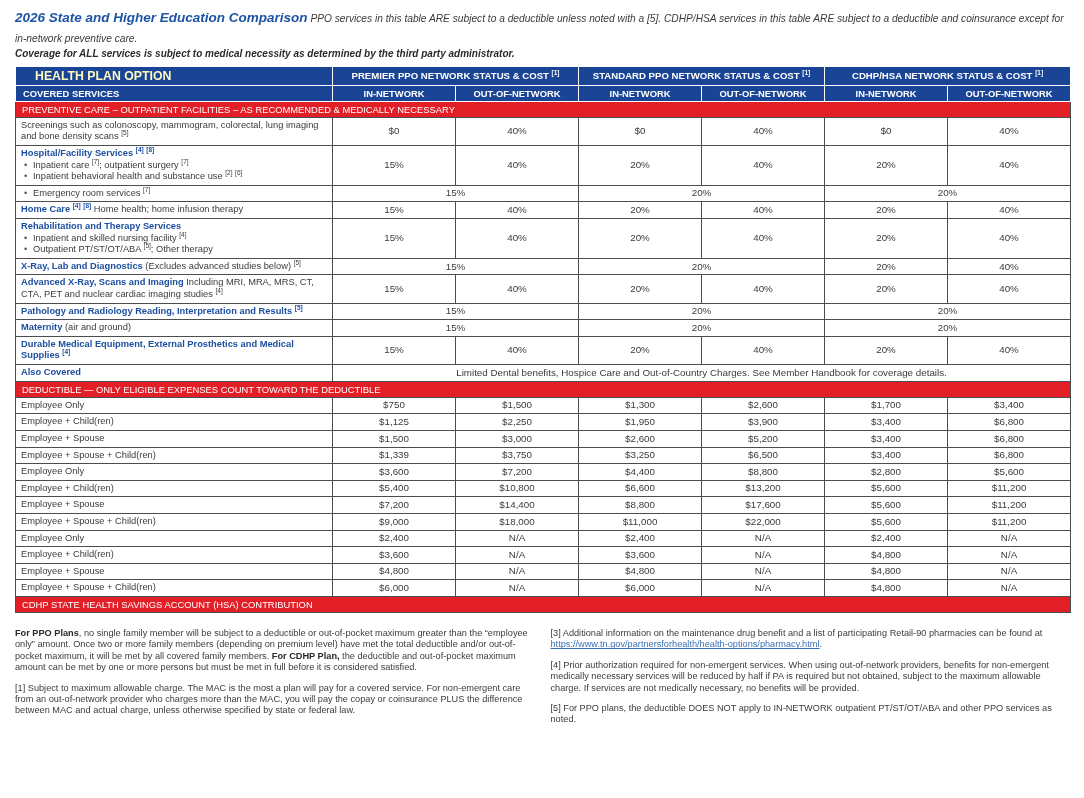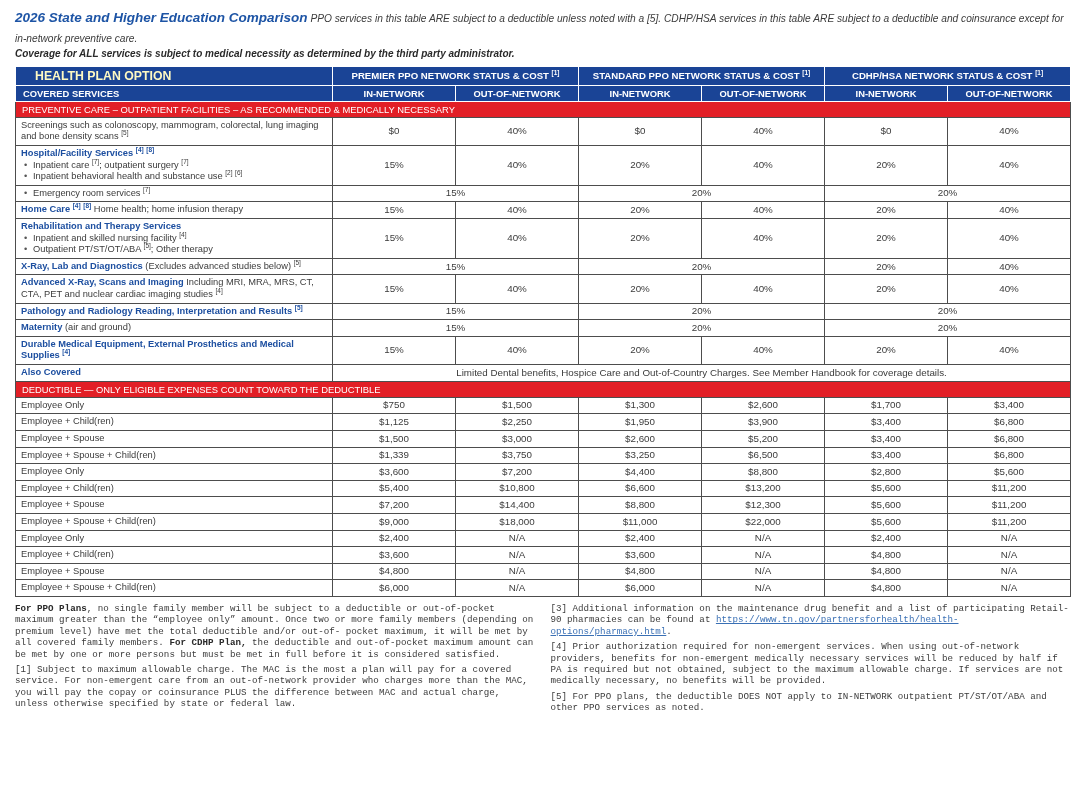--- a/index.html
+++ b/index.html
@@ -26,21 +26,21 @@
   tr.dashed td{border-top:1.5px dashed #8a8a8a;}
   .lead{color:#1d4fa0;font-weight:bold;}
   sup{font-size:6.5px;line-height:0;vertical-align:super;}
   .line{display:block;}
   .line.bullet{padding-left:3px;}
   .bdot{display:inline-block;width:9px;color:#555;}
   .bullet .btxt{display:inline-block;vertical-align:top;max-width:290px;}
   
   .notes{display:flex;gap:16px;margin-top:6px;width:1055px;}
   .notecol{width:520px;font-size:9.2px;line-height:1.24;color:#3b3b3b;}
-  .notecol p{margin:0 0 4px 0;font-family:Liberation Mono, monospace;}
+  .notecol p{margin:9px 0 4px 0;}
   .notecol b{color:#2a2a2a;}
   a.lnk{color:#3a70b5;text-decoration:underline;cursor:pointer;}
 </style>
 </head>
 <body>
 
 <div class="page">
 
   <div class="titleblock">
     <div><span class="title-h">2026 State and Higher Education Comparison</span><span class="title-intro"> PPO services in this table ARE subject to a deductible unless noted with a [5]. CDHP/HSA services in this table ARE subject to a deductible and coinsurance except for in-network preventive care.</span></div>
@@ -256,21 +256,21 @@
           <td class="val maj">$5,600</td>
           <td class="val last">$11,200</td>
         </tr>
         <tr>
           <td class="label">
             <div class="line">Employee + Spouse</div>
           </td>
           <td class="val">$7,200</td>
           <td class="val">$14,400</td>
           <td class="val maj">$8,800</td>
-          <td class="val">$12,300</td>
+          <td class="val">$17,600</td>
           <td class="val maj">$5,600</td>
           <td class="val last">$11,200</td>
         </tr>
         <tr>
           <td class="label">
             <div class="line">Employee + Spouse + Child(ren)</div>
           </td>
           <td class="val">$9,000</td>
           <td class="val">$18,000</td>
           <td class="val maj">$11,000</td>
@@ -314,20 +314,23 @@
         <tr>
           <td class="label">
             <div class="line">Employee + Spouse + Child(ren)</div>
           </td>
           <td class="val">$6,000</td>
           <td class="val">N/A</td>
           <td class="val maj">$6,000</td>
           <td class="val">N/A</td>
           <td class="val maj">$4,800</td>
           <td class="val last">N/A</td>
+        </tr>
+        <tr>
+          <td colspan="7" class="section">CDHP STATE HEALTH SAVINGS ACCOUNT (HSA) CONTRIBUTION</td>
         </tr>
       </tbody>
   </table>
 
   <div class="notes">
     <div class="notecol">
         <p><b>For PPO Plans</b>, no single family member will be subject to a deductible or out-of-pocket maximum greater than the “employee only” amount. Once two or more family members (depending on premium level) have met the total deductible and/or out-of- pocket maximum, it will be met by all covered family members. <b>For CDHP Plan,</b> the deductible and out-of-pocket maximum amount can be met by one or more persons but must be met in full before it is considered satisfied.</p>
         <p>[1]  Subject to maximum allowable charge. The MAC is the most a plan will pay for a covered service. For non-emergent care from an out-of-network provider who charges more than the MAC, you will pay the copay or coinsurance PLUS the difference between MAC and actual charge, unless otherwise specified by state or federal law.</p>
       </div>
     <div class="notecol">

